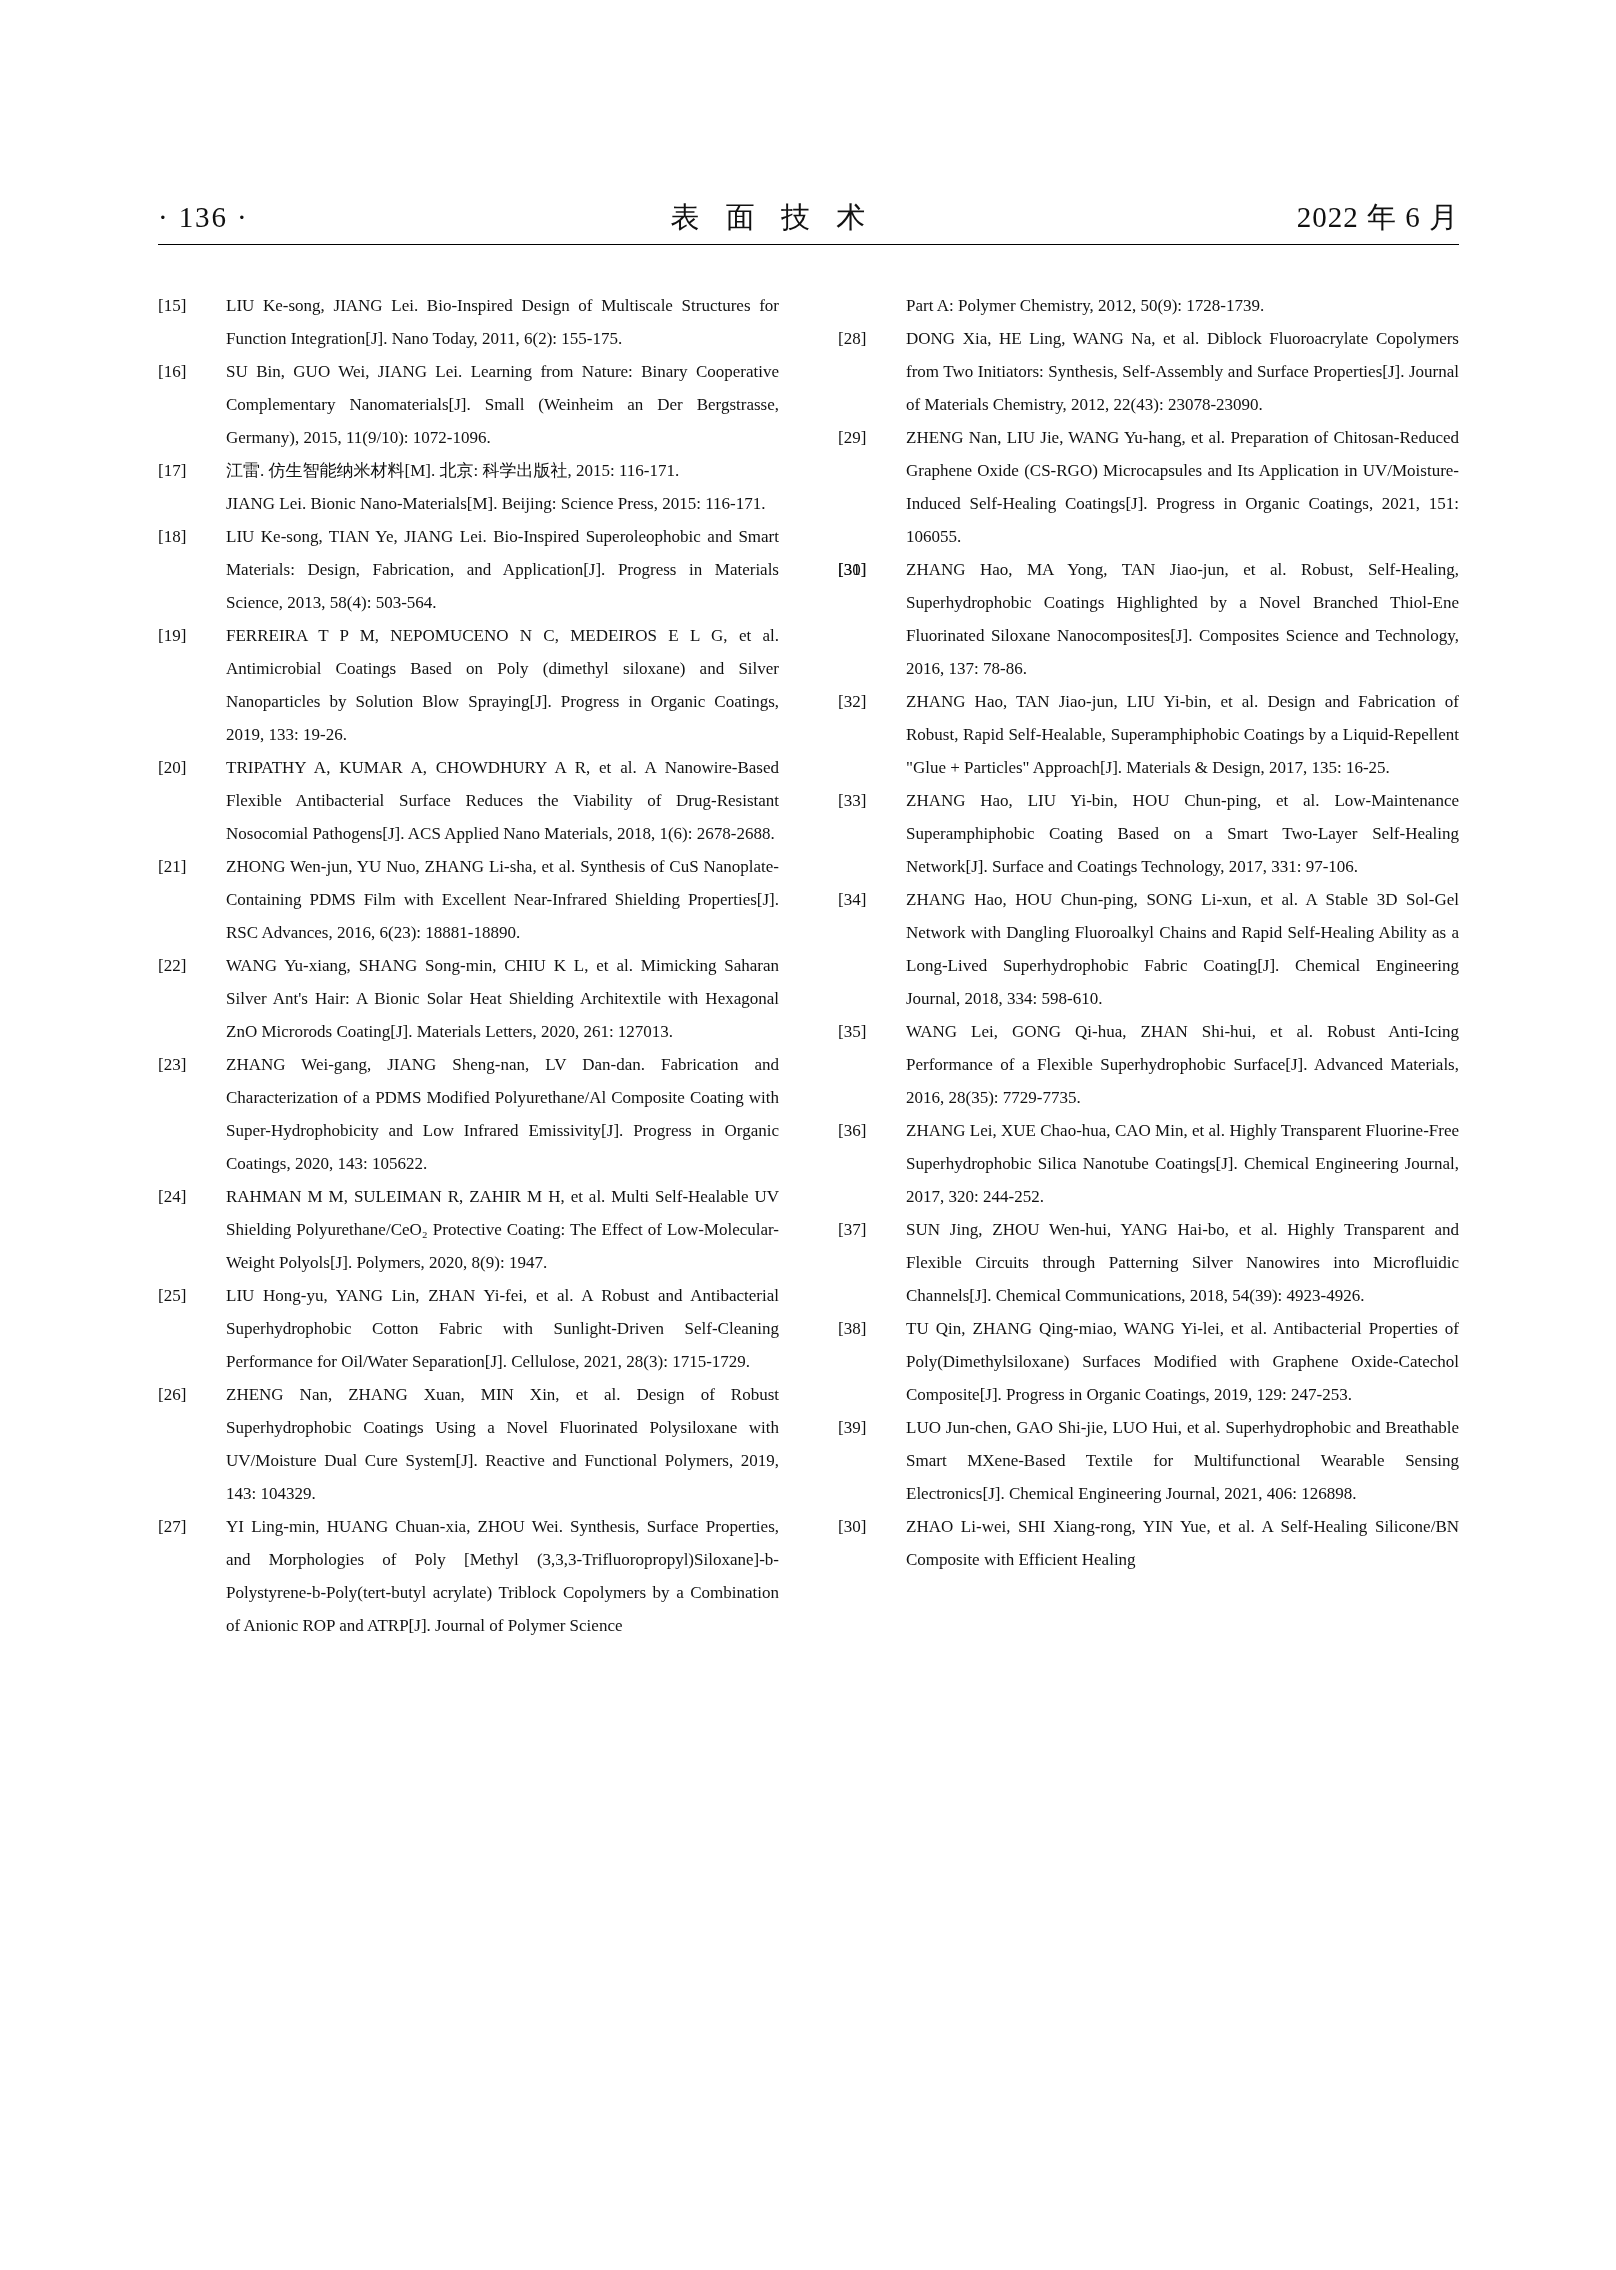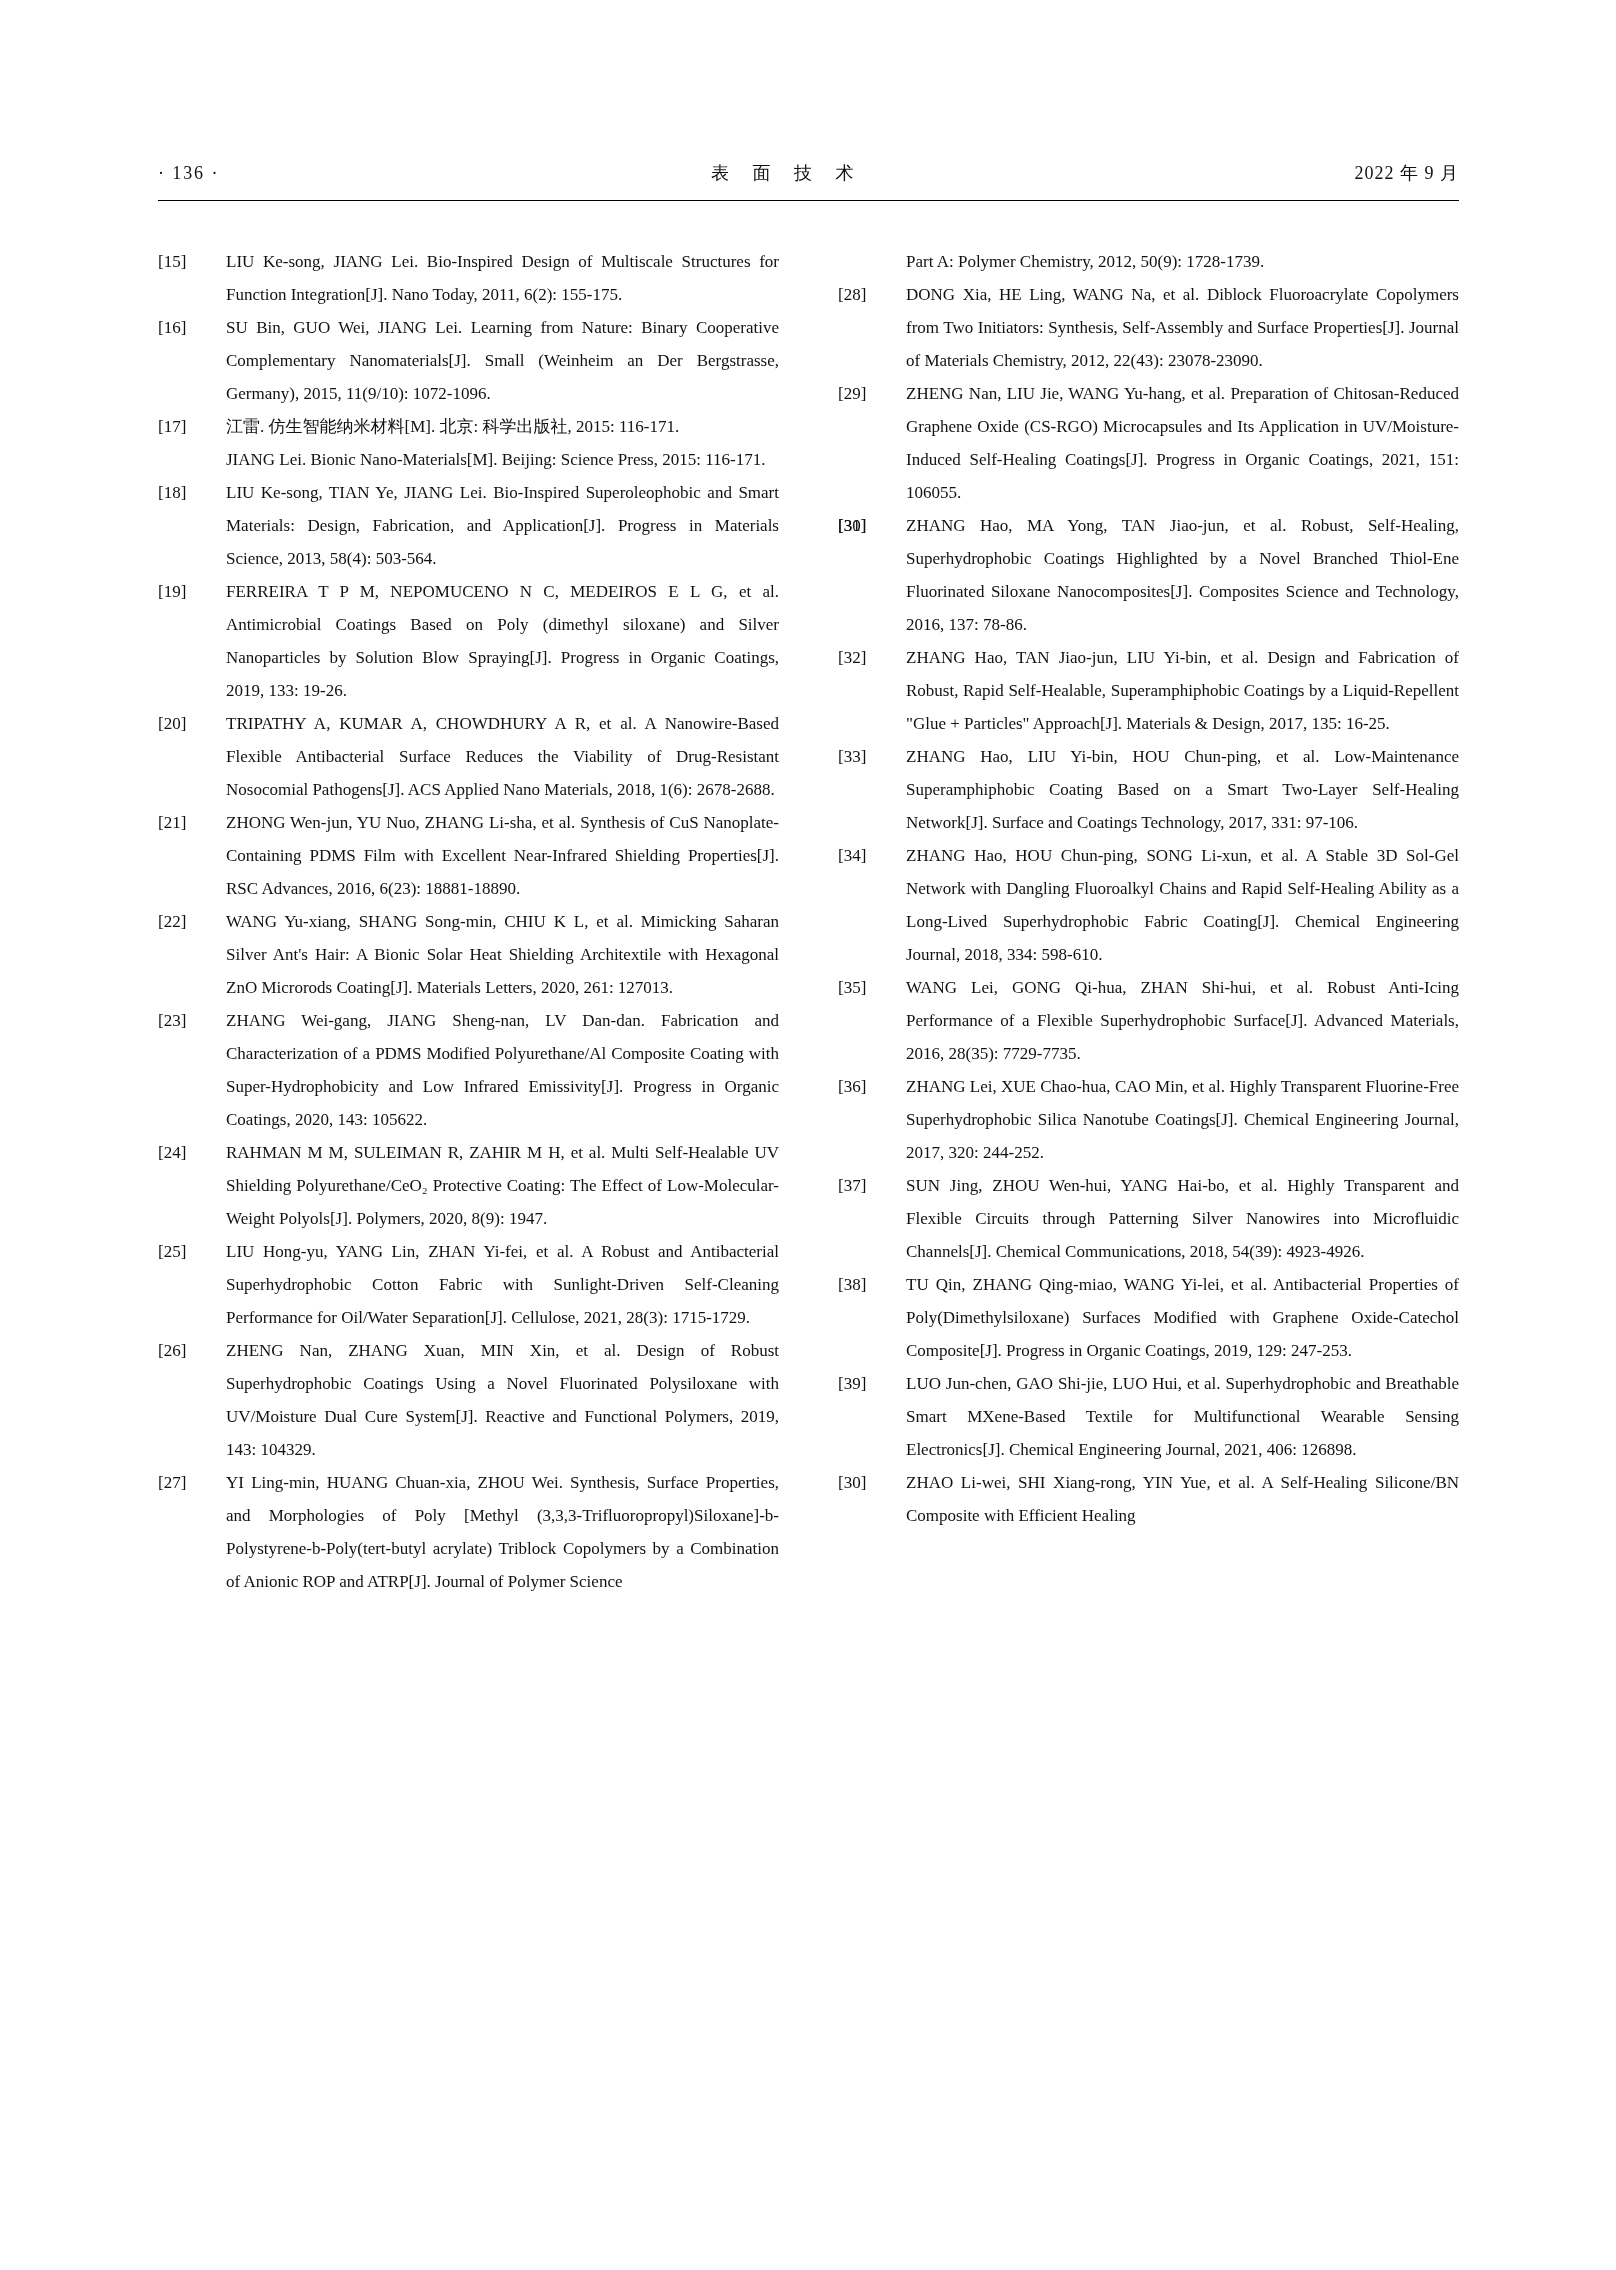--- a/index.html
+++ b/index.html
@@ -15,22 +15,23 @@
   .page {
     box-sizing: border-box;
     width: 1617px;
     height: 2270px;
     padding: 160px 158px 48px 158px;
   }
   .page-header {
     display: flex;
     justify-content: space-between;
     align-items: baseline;
-    font-size: 18px;
+    font-size: 29px;
     line-height: 27px;
+    margin-top: 44px;
   }
   .page-num { letter-spacing: 1.9px; }
   .journal-title { letter-spacing: 9.5px; text-align: center; }
   .issue-date { letter-spacing: 1px; }
   .header-rule {
     margin-top: 13.3px;
     border-top: 1.9px solid #000000;
     height: 0;
   }
   .columns {
@@ -57,21 +58,21 @@
   }
 </style>
 </head>
 <body>
 
 <div class="page">
 
   <header class="page-header">
     <span class="page-num">· 136 ·</span>
     <span class="journal-title">表 面 技 术</span>
-    <span class="issue-date">2022 年 9 月</span>
+    <span class="issue-date">2022 年 6 月</span>
   </header>
 
   <div class="header-rule"></div>
 
   <main class="columns">
 
     <div class="col">
 
         <div class="ref">
           <span class="num">[15]</span><span class="txt">LIU Ke-song, JIANG Lei. Bio-Inspired Design of Multiscale Structures for Function Integration[J]. Nano Today, 2011, 6(2): 155-175.</span>

